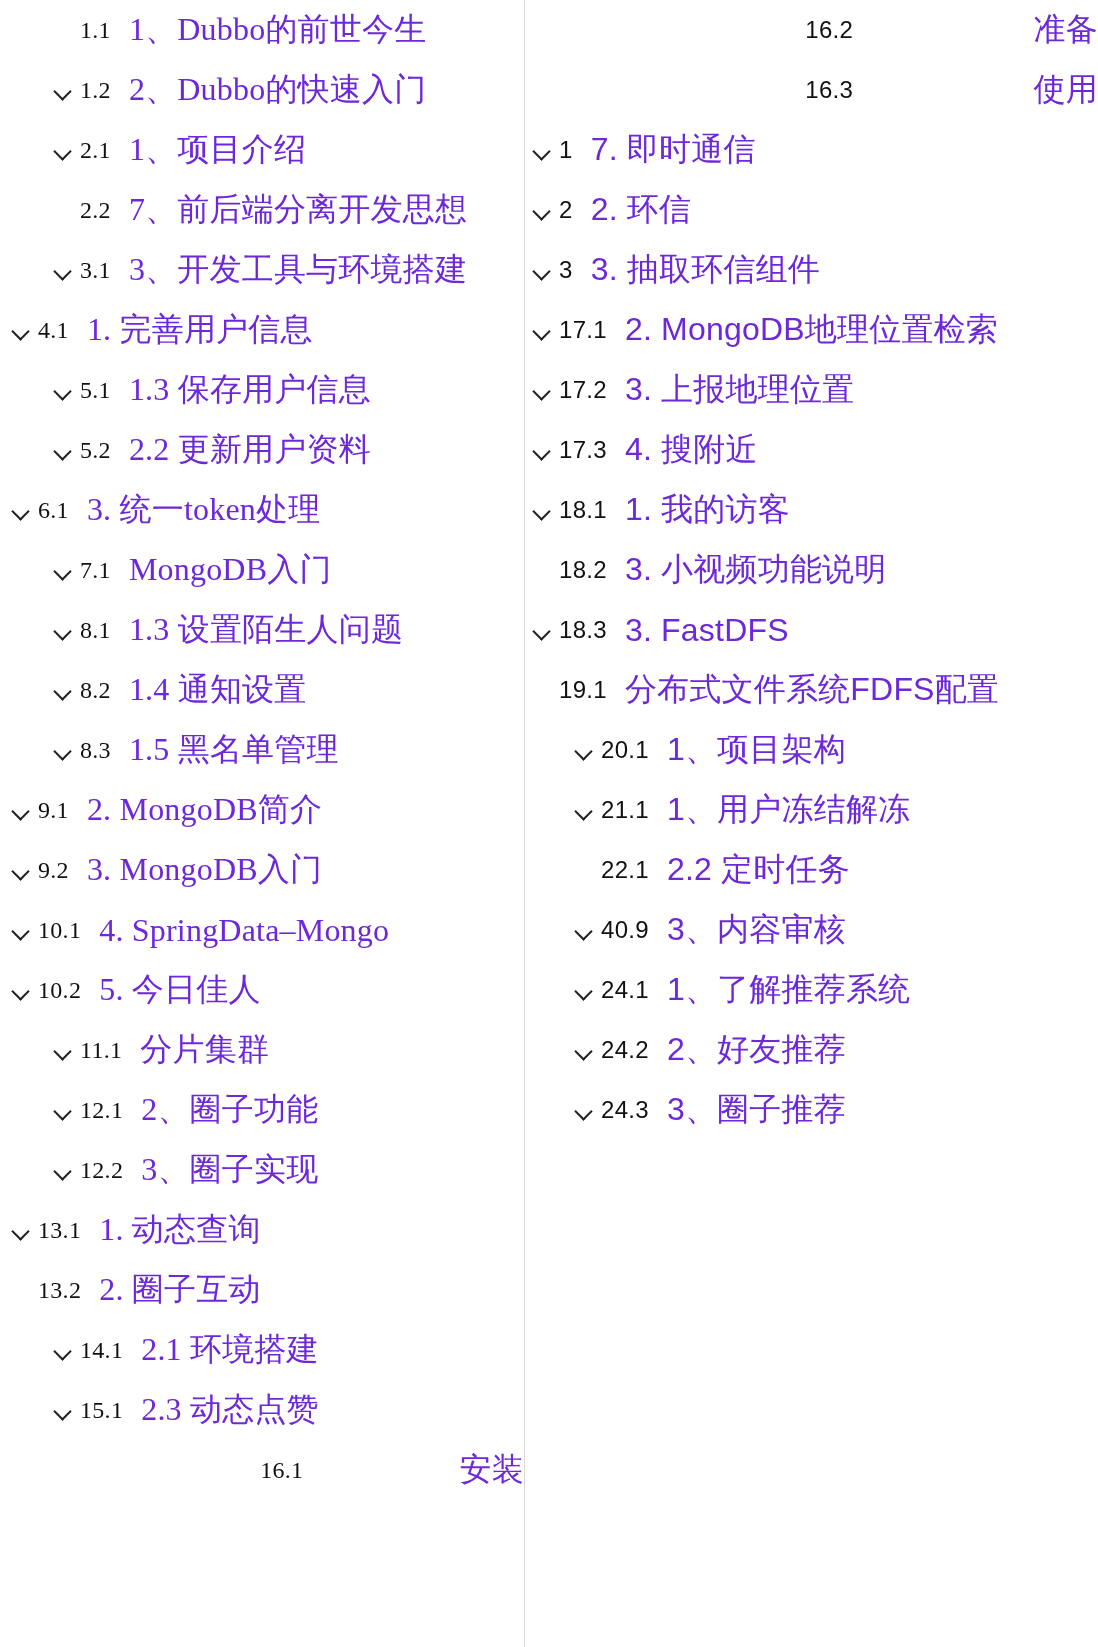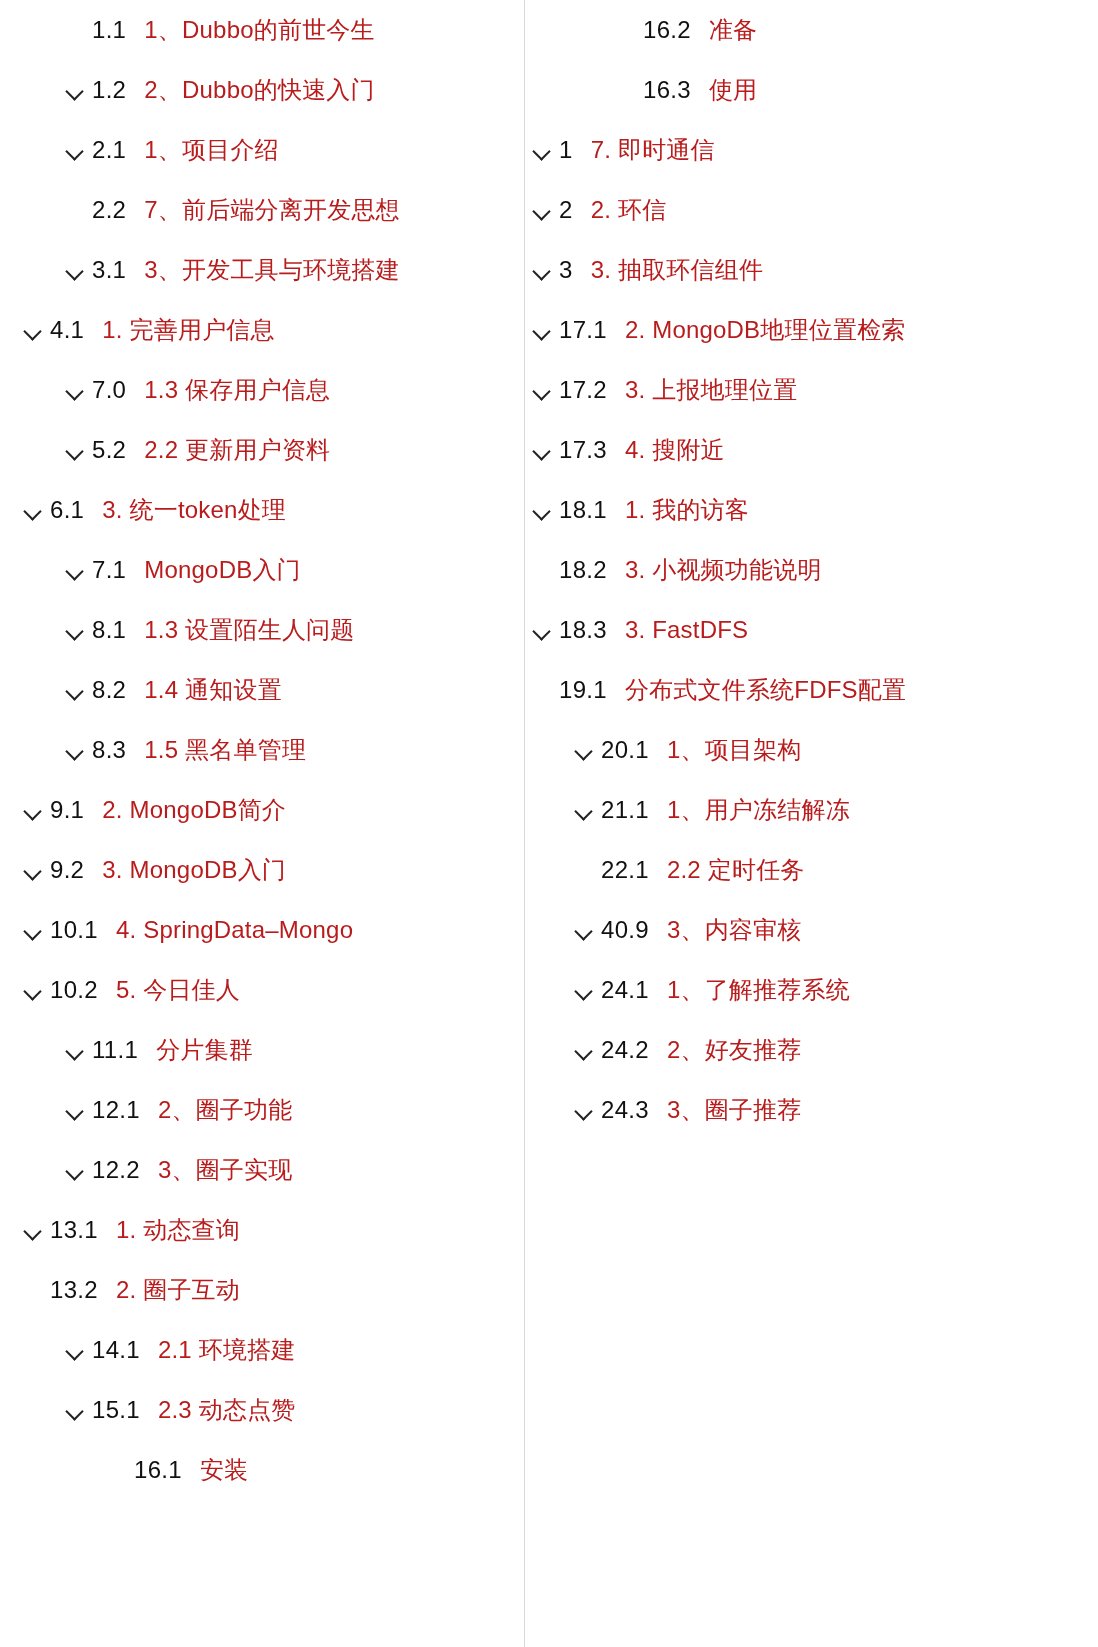--- a/index.html
+++ b/index.html
@@ -21,21 +21,22 @@
     display: flex;
     box-sizing: border-box;
   }
   .column {
     position: relative;
     box-sizing: border-box;
     padding-top: 0px;
   }
   .col-left {
     width: 524px;
-    padding-left: 16px;
+    padding-left: 4px;
+    font-family: Liberation Serif, serif;
   }
   .divider {
     width: 1px;
     background: #d8d8d8;
     height: 1647px;
     flex: 0 0 1px;
   }
   .col-right {
     width: 573px;
     padding-left: 0px;
@@ -66,29 +67,29 @@
   }
   .num {
     flex: 0 0 auto;
     text-align: left;
     font-size: 24px;
     letter-spacing: 0.3px;
     color: #111;
     white-space: nowrap;
   }
   .label {
-    font-size: 24px;
-    color: #b91c1c;
+    font-size: 32px;
+    color: #6d28d9;
     white-space: nowrap;
     letter-spacing: 0.2px;
   }
   
   .lv0 { padding-left: 4px; }
   .lv1 { padding-left: 46px; }
-  .lv2 { padding-left: 88px; }
+  .lv2 { padding-left: 88px; justify-content: space-between; }
 
   .num-gap { margin-right: 18px; }
 </style>
 </head>
 <body>
 
 <div class="page">
   <div class="column col-left" id="col-left">
       <div class="row lv1">
         <span class="caret"></span>
@@ -115,21 +116,21 @@
         <span class="num num-gap">3.1</span>
         <span class="label">3、开发工具与环境搭建</span>
       </div>
       <div class="row lv0">
         <span class="caret show"></span>
         <span class="num num-gap">4.1</span>
         <span class="label">1. 完善用户信息</span>
       </div>
       <div class="row lv1">
         <span class="caret show"></span>
-        <span class="num num-gap">7.0</span>
+        <span class="num num-gap">5.1</span>
         <span class="label">1.3 保存用户信息</span>
       </div>
       <div class="row lv1">
         <span class="caret show"></span>
         <span class="num num-gap">5.2</span>
         <span class="label">2.2 更新用户资料</span>
       </div>
       <div class="row lv0">
         <span class="caret show"></span>
         <span class="num num-gap">6.1</span>

